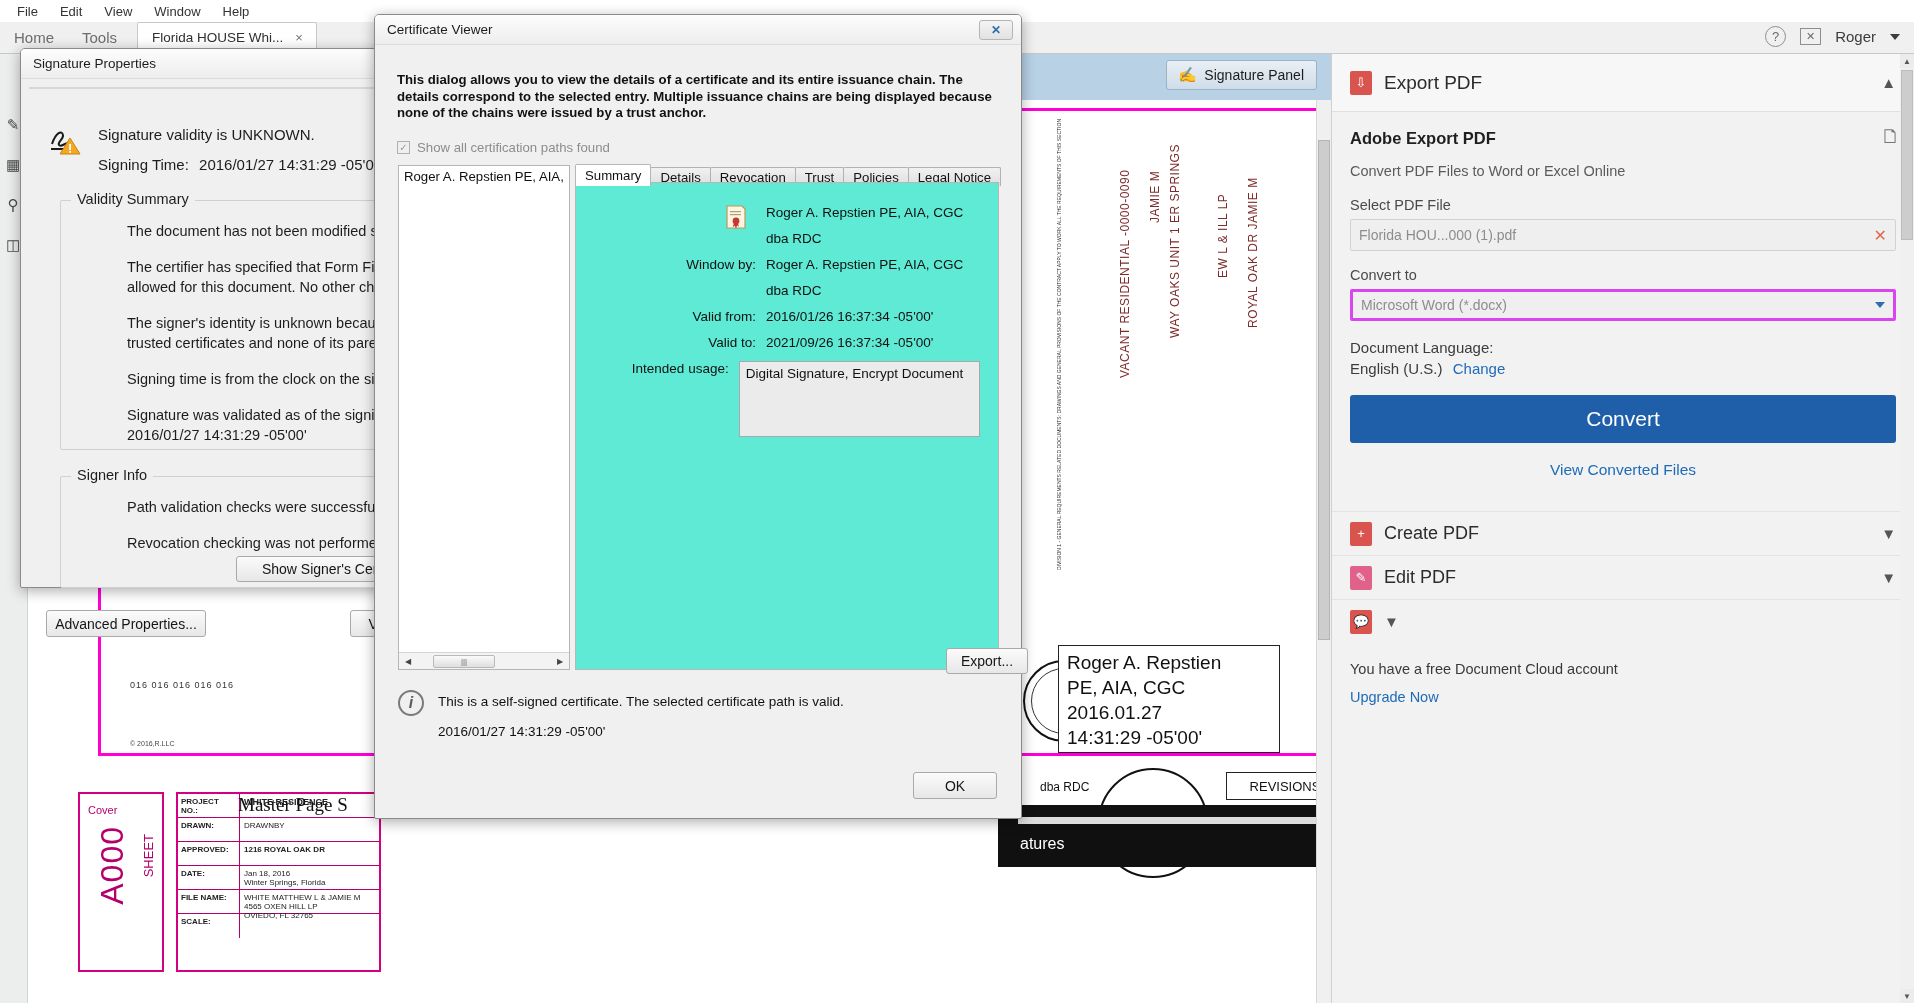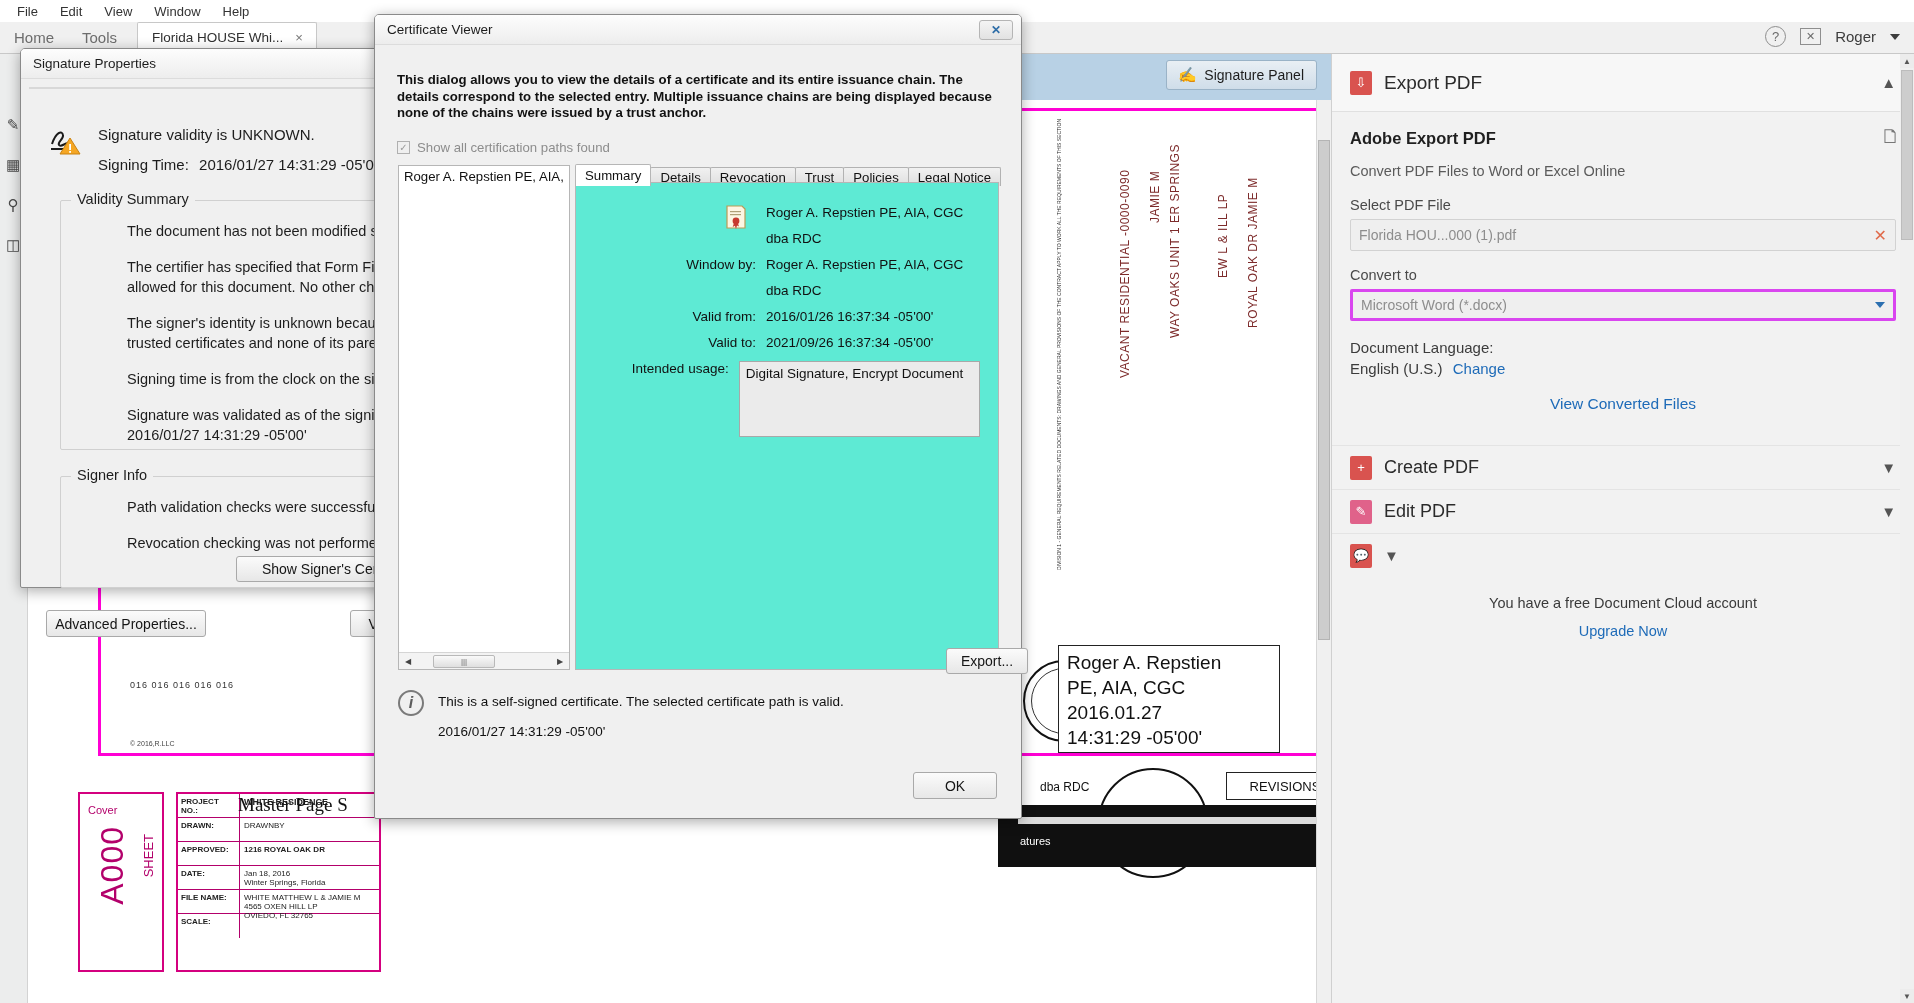--- a/index.html
+++ b/index.html
@@ -114,21 +114,21 @@
   }
   .black-overlay {
     position: absolute; left: 930px; top: 705px; width: 385px; height: 62px;
     background: #101010;
   }
   .black-overlay .bartrack {
     position: absolute; left: 20px; top: 12px; width: 348px; height: 7px;
     background: #dcdcdc;
   }
   .black-overlay .olabel {
-    position: absolute; left: 22px; top: 30px; font-size: 11px; color: #fff;
+    position: absolute; left: 22px; top: 30px; font-size: 16px; color: #fff;
   }
   .dbardc { position: absolute; left: 972px; top: 680px; font-size: 12px; color: #111; }
   .rev-box {
     position: absolute; left: 1158px; top: 672px; width: 118px; height: 28px;
     border: 1px solid #222; display: flex; align-items: center; justify-content: center;
     font-size: 13px; color: #111;
   }
   .seal2 {
     position: absolute; left: 1030px; top: 668px; width: 110px; height: 110px;
     border: 2px solid #111; border-radius: 50%;
@@ -221,21 +221,21 @@
     width: 100%; height: 48px; background: #1f5fa9; color: #fff;
     border: none; border-radius: 3px; font-size: 21px;
     font-family: "Liberation Sans", sans-serif; margin-bottom: 18px;
   }
   .viewconv { text-align: center; font-size: 15.5px; }
   .rp-row {
     height: 44px; display: flex; align-items: center; gap: 12px;
     padding: 0 18px; border-top: 1px solid #e4e4e4; font-size: 18px; color: #2b2b2b;
   }
   .rp-row .rl { flex: 1; }
-  .rp-footer { padding: 16px 18px; text-align: center; }
+  .rp-footer { padding: 16px 18px; text-align: left; }
   .rp-footer .f1 { font-size: 14.5px; color: #3a3a3a; line-height: 20px; }
   .rp-footer .f2 { margin-top: 10px; font-size: 14.5px; }
   .icon-sq {
     width: 22px; height: 24px; border-radius: 2px;
     display: flex; align-items: center; justify-content: center;
     font-size: 13px; color: #fff;
   }
   .rp-scroll {
     position: absolute; right: 0; top: 0; width: 14px; height: 949px; background: #f0f0f0;
   }
@@ -538,20 +538,21 @@
           <span>Microsoft Word (*.docx)</span>
           <span class="dc"></span>
         </div>
 
         <div class="rp-lang">Document Language:</div>
         <div class="rp-lang2">
           <span>English (U.S.)</span>
           <span style="margin-left:6px" class="link">Change</span>
         </div>
 
+        <button class="convert-btn">Convert</button>
         <div class="viewconv"><span class="link">View Converted Files</span></div>
       </div>
 
       <div style="height:14px"></div>
 
       <div class="rp-row">
         <div class="icon-sq" style="background:#d9534f">+</div>
         <div class="rl">Create PDF</div>
         <div class="chev">▼</div>
       </div>

